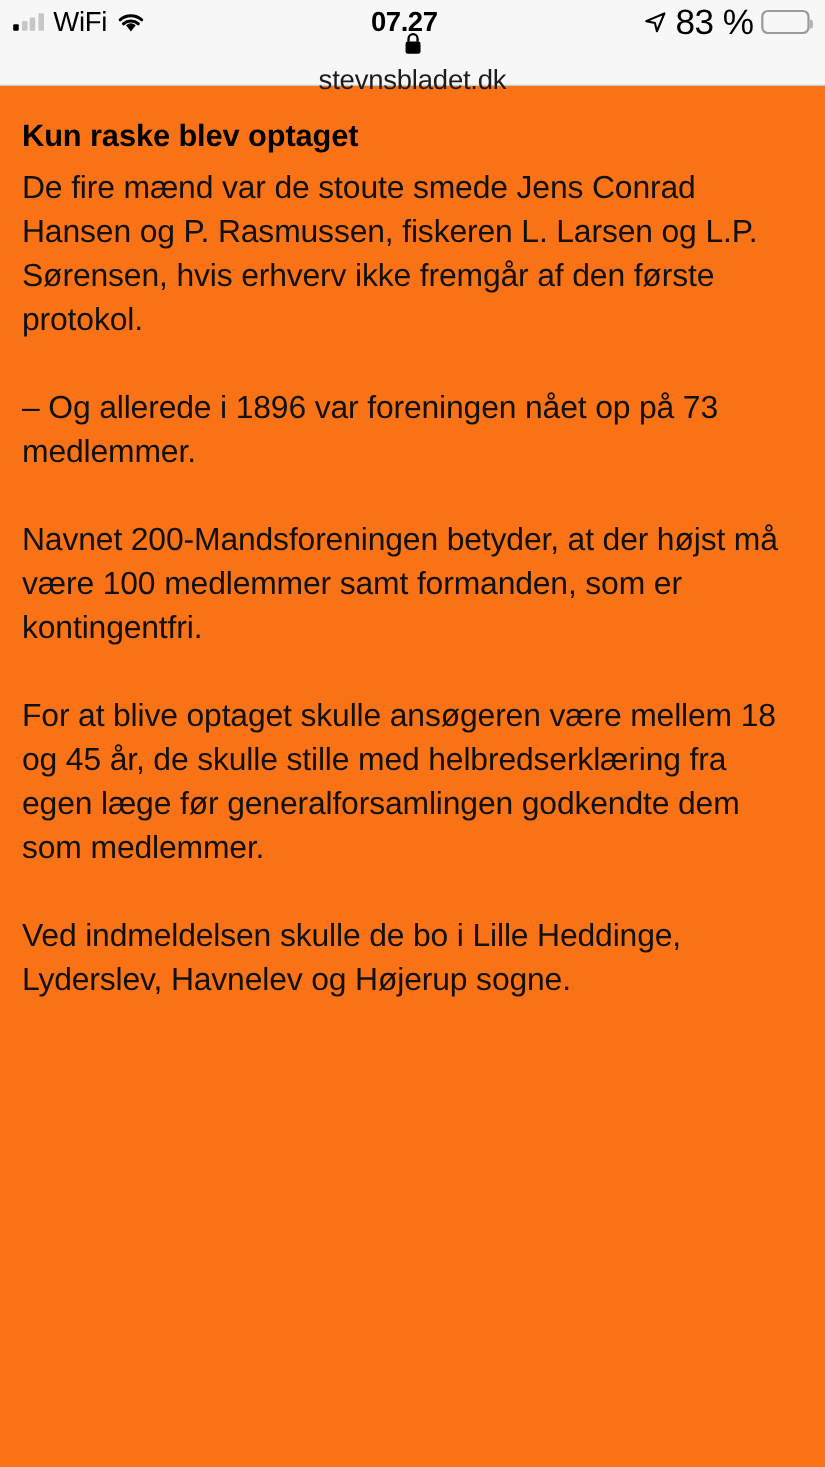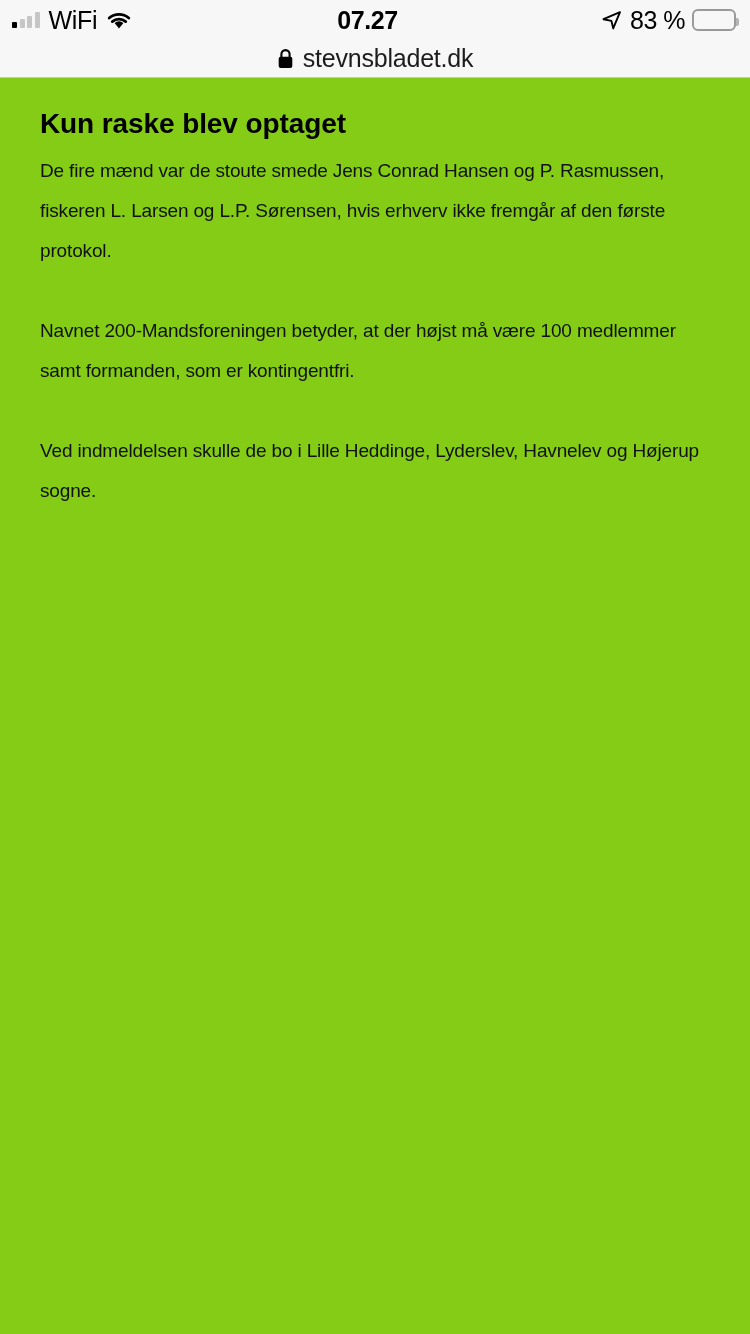--- a/index.html
+++ b/index.html
@@ -6,21 +6,21 @@
   html, body {
     width:750px; height:1334px;
     background:#ffffff;
     font-family:"Liberation Sans", sans-serif;
     overflow:hidden;
   }
   .phone {
     width:750px; height:1334px;
     position:relative;
     display:flex; flex-direction:column;
-    background:#84cc16;
+    background:#f97316;
   }
 
   
   .chrome {
     background:#f7f7f7;
     border-bottom:1px solid #c9c9c9;
     flex:0 0 auto;
   }
 
   
@@ -49,58 +49,59 @@
   .signal { display:flex; align-items:flex-end; gap:2.5px; height:16px; }
   .signal i { display:block; width:5px; border-radius:1px; }
   .signal i:nth-child(1){ height:6px;  background:#000; }
   .signal i:nth-child(2){ height:9px;  background:#c6c6c6; }
   .signal i:nth-child(3){ height:12px; background:#c6c6c6; }
   .signal i:nth-child(4){ height:16px; background:#c6c6c6; }
 
   .wifi-label { font-size:25px; color:#000; letter-spacing:-0.3px; }
   .wifi-icon { width:26px; height:20px; display:block; }
   .loc-icon  { width:22px; height:22px; display:block; }
-  .batt-pct  { font-size:25px; color:#000; letter-spacing:-0.5px; }
+  .batt-pct  { font-size:32px; color:#000; letter-spacing:-0.5px; }
 
   .battery {
     width:44px; height:22px;
     border:2px solid #9a9a9a; border-radius:6px;
     position:relative; padding:2.5px;
   }
   .battery::after{
     content:""; position:absolute; right:-5px; top:7px;
     width:3px; height:8px; background:#b4b4b4; border-radius:0 2px 2px 0;
   }
   .battery .fill { height:100%; background:#000; border-radius:3px; }
 
   
   .urlbar {
     height:37px;
     display:flex; align-items:center; justify-content:center;
     gap:9px;
+    flex-direction:column;
   }
   .lock-icon { width:17px; height:21px; display:block; }
   .url-text { font-size:25px; color:#1c1c1c; letter-spacing:-0.2px; }
 
   
   .content {
     flex:1 1 auto;
-    padding:28px 40px 0 40px;
+    padding:28px 40px 0 20px;
     overflow:hidden;
   }
   .content h2 {
     font-size:28px;
     font-weight:bold;
     color:#000;
     line-height:1.32;
     letter-spacing:-0.1px;
     margin-bottom:8px;
   }
   .content p {
-    font-size:19px;
+    font-size:29px;
     line-height:40px;
     color:#111;
     letter-spacing:-0.15px;
     margin-bottom:40px;
   }
   .content h2.after-para { margin-top:0; }
 </style>
 </head>
 <body>
 
@@ -151,17 +152,19 @@
         </svg>
       </span>
       <span class="url-text">stevnsbladet.dk</span>
     </div>
 
   </div>
 
   <div class="content">
     <h2>Kun raske blev optaget</h2>
     <p>De fire mænd var de stoute smede Jens Conrad Hansen og P. Rasmussen, fiskeren L. Larsen og L.P. Sørensen, hvis erhverv ikke fremgår af den første protokol.</p>
+    <p>– Og allerede i 1896 var foreningen nået op på 73 medlemmer.</p>
     <p>Navnet 200-Mandsforeningen betyder, at der højst må være 100 medlemmer samt formanden, som er kontingentfri.</p>
+    <p>For at blive optaget skulle ansøgeren være mellem 18 og 45 år, de skulle stille med helbredserklæring fra egen læge før generalforsamlingen godkendte dem som medlemmer.</p>
     <p>Ved indmeldelsen skulle de bo i Lille Heddinge, Lyderslev, Havnelev og Højerup sogne.</p>
   </div>
 
 </div>
 
 </body></html>

